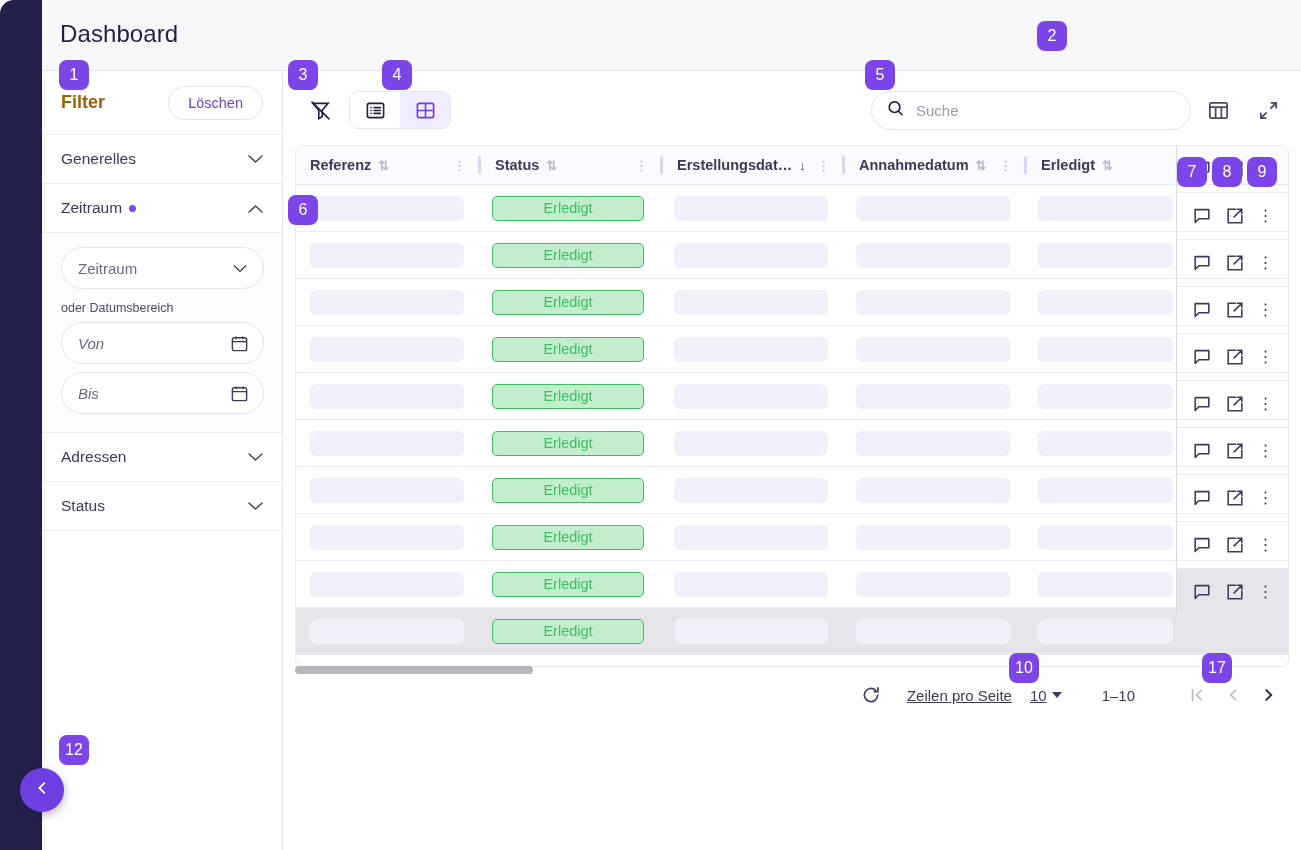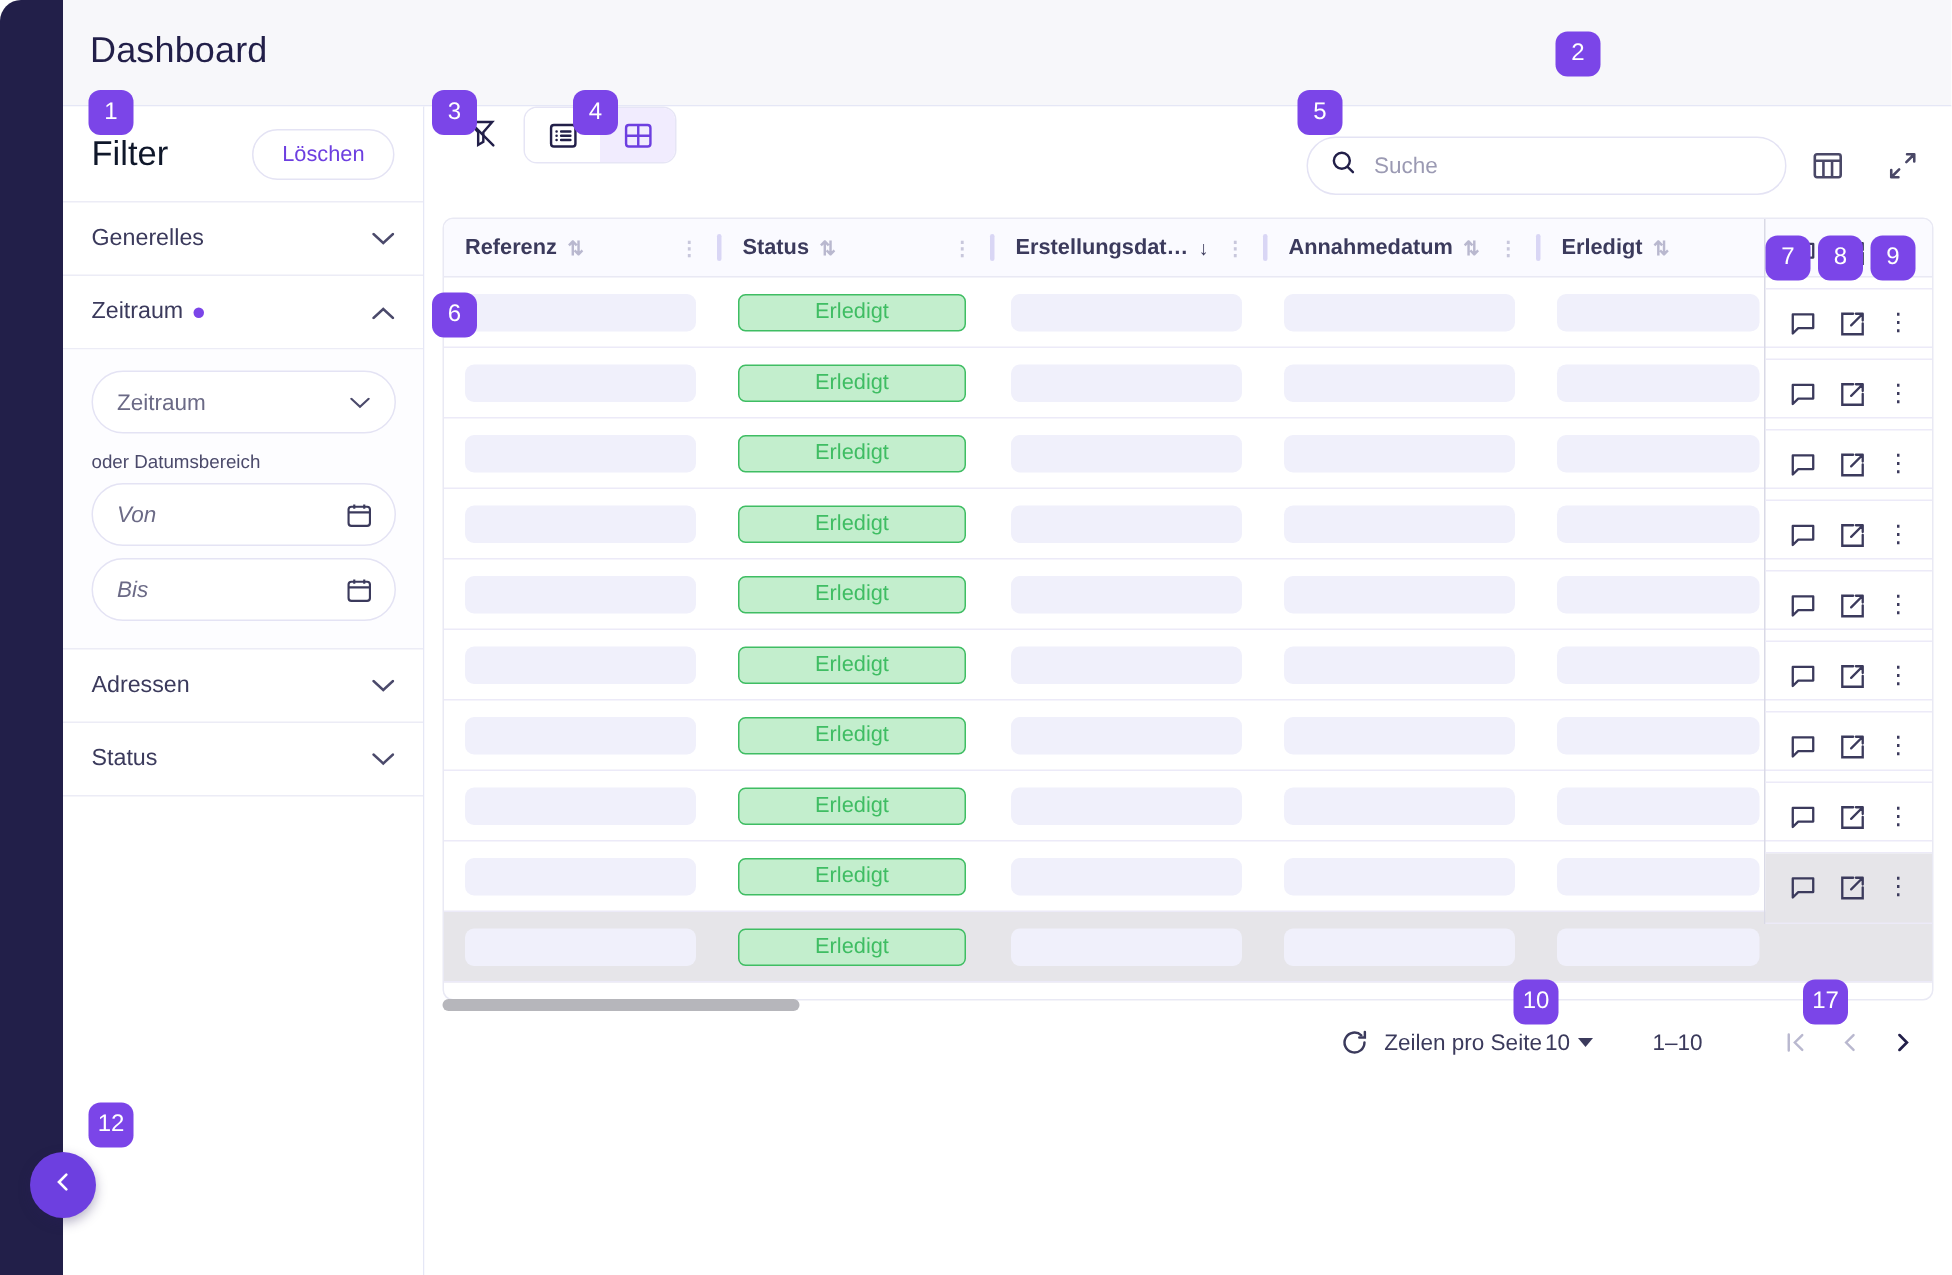--- a/index.html
+++ b/index.html
@@ -56,21 +56,21 @@
     width: 241px; height: 779px;
     background: #ffffff;
     border-right: 1px solid #e5e7f6;
   }
   .filter-head {
     position: relative; height: 64px;
     border-bottom: 1px solid #ececf6;
     display: flex; align-items: center; padding: 0 19px;
   }
   .filter-head h2 {
-    font-size: 23px; font-weight: 400; color: #0f172a; flex: 1;
+    font-size: 18px; font-weight: 700; color: #a16207; flex: 1;
   }
   .clear-btn {
     height: 34px; padding: 0 19px;
     background: #fff; color: #6d3fe0;
     border: 1px solid #e4e3f4; border-radius: 18px;
     font-family: "Liberation Sans", sans-serif;
     font-size: 14.5px; cursor: pointer;
   }
   .acc-row {
     height: 49px; display: flex; align-items: center;
@@ -100,21 +100,21 @@
   .date-box { margin-bottom: 8px; font-style: italic; }
   .date-box:last-child { margin-bottom: 0; }
   .cal-ico { position: absolute; right: 14px; top: 11px; }
 
   
   .table-area {
     position: absolute; left: 241px; top: 71px;
     width: 1018px; height: 779px; background: #fff;
   }
   .toolbar {
-    position: relative; height: 78px; display: flex; 
+    position: relative; height: 78px; display: flex; align-items: center;
     padding: 0 20px 0 20px;
   }
   .icon-btn {
     width: 34px; height: 34px; display: flex; align-items: center; justify-content: center;
     background: none; border: none; cursor: pointer;
   }
   .view-toggle {
     display: flex; margin-left: 12px;
     border: 1px solid #e6e5f5; border-radius: 9px; overflow: hidden;
     height: 38px;
@@ -194,21 +194,21 @@
     position: absolute; left: 0; top: 2px; width: 238px; height: 8px;
     background: #b6b6bb; border-radius: 5px;
   }
 
   
   .pager {
     position: absolute; right: 14px; top: 614px;
     display: flex; align-items: center; gap: 0;
     font-size: 15px; color: #3b3a5c;
   }
-  .pager .grp { display: flex; align-items: center; gap: 2px; }
+  .pager .grp { display: flex; align-items: center; gap: 18px; text-decoration: underline; }
   .rows-sel { display: flex; align-items: center; gap: 5px; cursor: pointer; }
   .caret { width: 0; height: 0; border-left: 5px solid transparent; border-right: 5px solid transparent; border-top: 6px solid #3b3a5c; }
   .range { margin: 0 44px 0 40px; }
   .pbtn { width: 36px; display: flex; align-items: center; justify-content: center; cursor: pointer; }
 
   
   .fab {
     position: absolute; left: 20px; top: 768px;
     width: 44px; height: 44px; border-radius: 50%;
     background: #6d3fe0; color: #fff;

